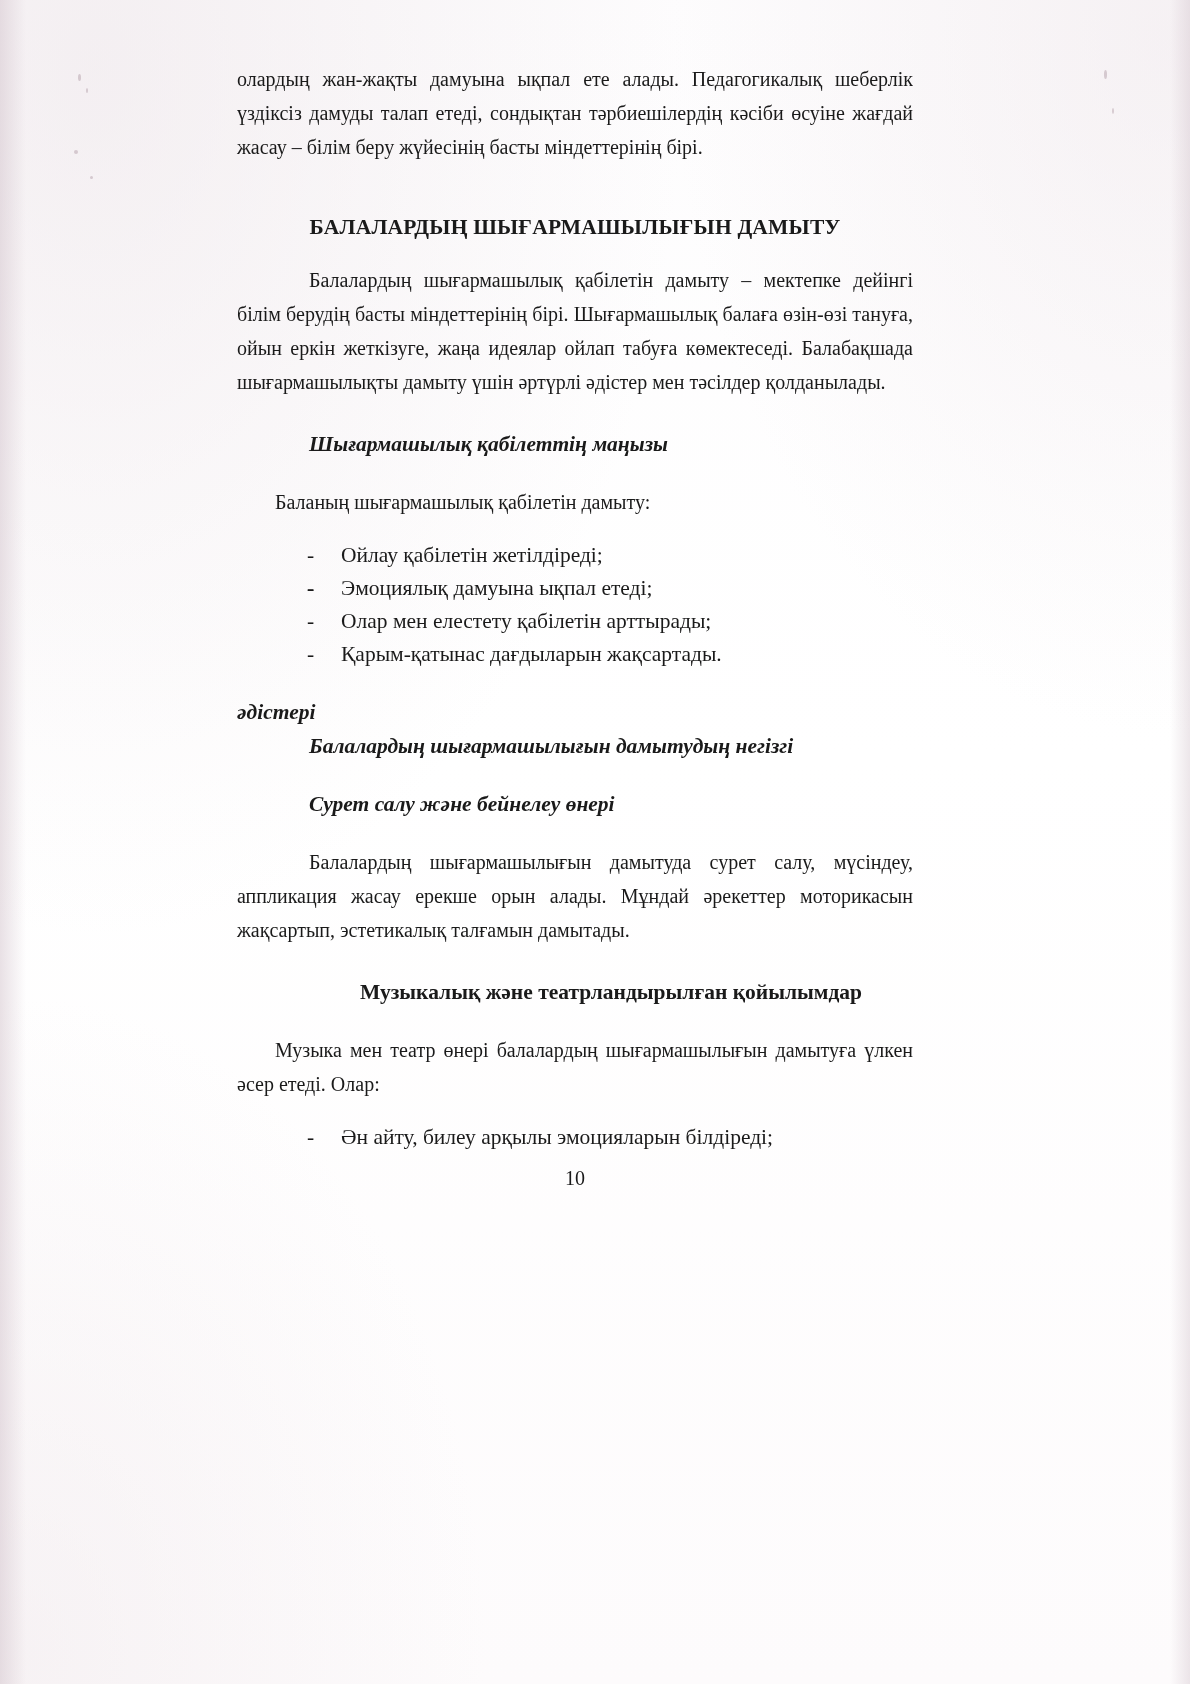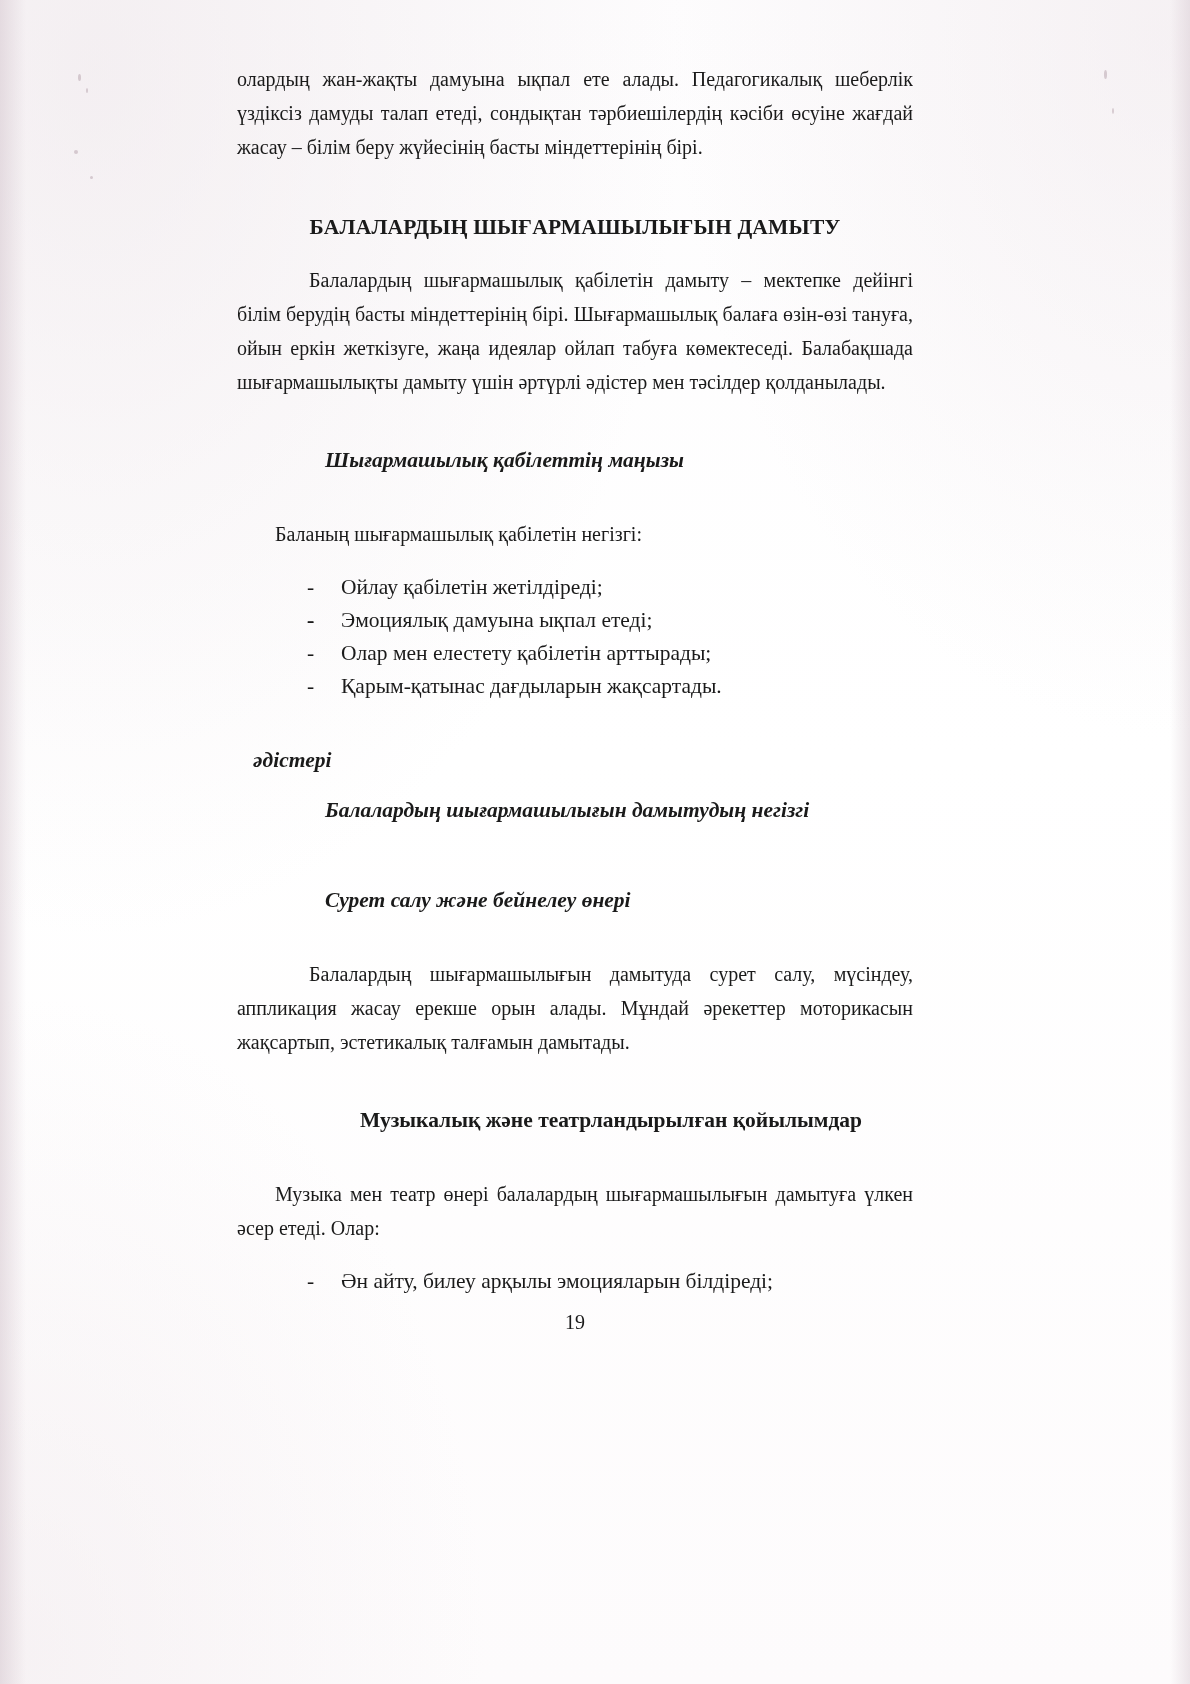--- a/index.html
+++ b/index.html
@@ -66,21 +66,21 @@
   h1.doc-title {
     margin: 47px 0 0 0;
     font-size: 21.5px;
     font-weight: bold;
     text-align: center;
     letter-spacing: 0.2px;
     line-height: 32px;
   }
 
   h2.sub-head {
-    margin: 16px;
+    margin: 0;
     font-size: 21.5px;
     font-weight: bold;
     font-style: italic;
     line-height: 34px;
     text-indent: 72px;
   }
   h2.sub-head.nohang {
     text-indent: 0;
   }
   h2.sub-head.upright {
@@ -143,21 +143,21 @@
   <div class="spacer-20"></div>
 
   <p class="para indent">Балалардың шығармашылық қабілетін дамыту – мектепке дейінгі білім берудің басты міндеттерінің бірі. Шығармашылық балаға өзін-өзі тануға, ойын еркін жеткізуге, жаңа идеялар ойлап табуға көмектеседі. Балабақшада шығармашылықты дамыту үшін әртүрлі әдістер мен тәсілдер қолданылады.</p>
 
   <div class="spacer-28"></div>
 
   <h2 class="sub-head">Шығармашылық қабілеттің маңызы</h2>
 
   <div class="spacer-24"></div>
 
-  <p class="para indent-sm">Баланың шығармашылық қабілетін негізгі:</p>
+  <p class="para indent-sm">Баланың шығармашылық қабілетін дамыту:</p>
 
   <div class="spacer-20"></div>
 
   <ul class="dash-list">
     <li>
       <span class="dash">-</span>
       <span>Ойлау қабілетін жетілдіреді;</span>
     </li>
     <li>
       <span class="dash">-</span>
@@ -201,15 +201,15 @@
 
   <ul class="dash-list">
     <li>
       <span class="dash">-</span>
       <span>Ән айту, билеу арқылы эмоцияларын білдіреді;</span>
     </li>
   </ul>
 
   <div class="spacer-12"></div>
 
-  <div class="page-number" style="position:static;">19</div>
+  <div class="page-number" style="position:static;">10</div>
 
 </div>
 
 </body></html>

